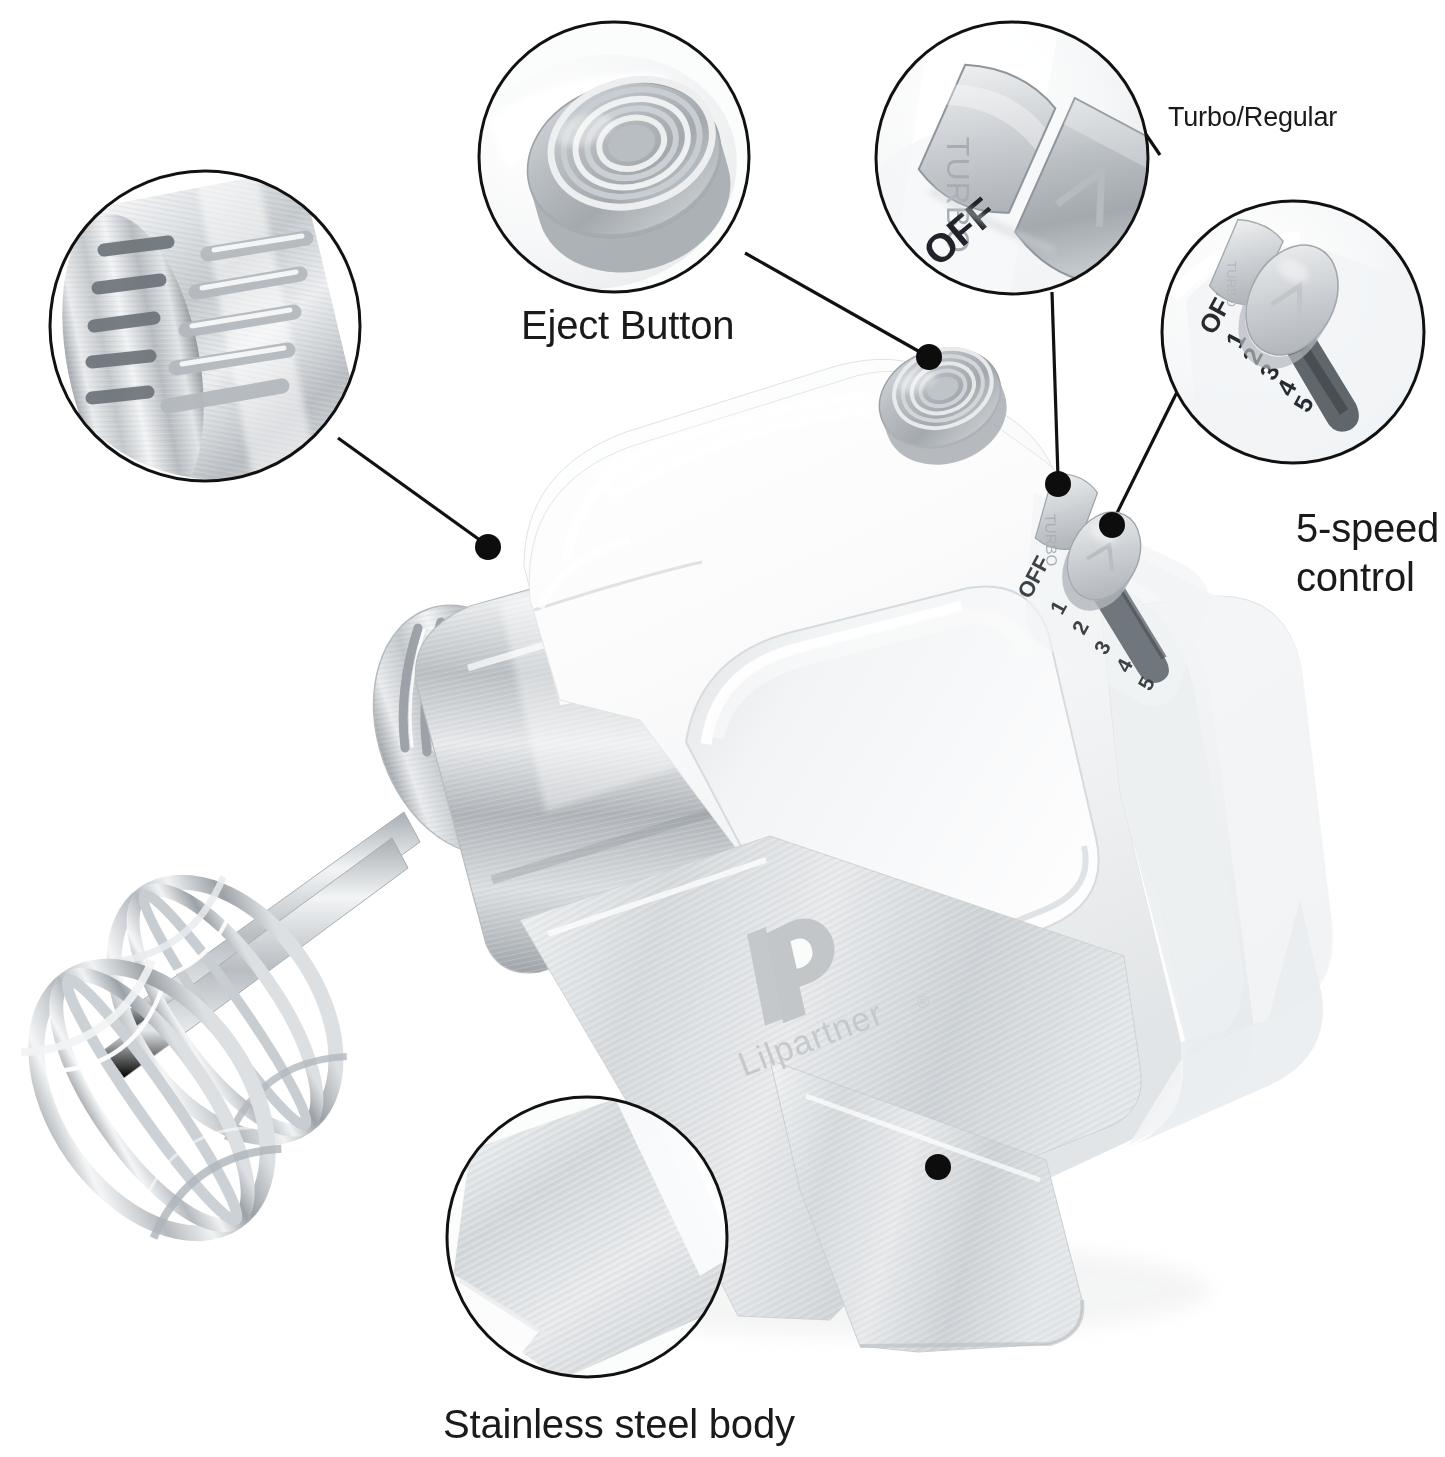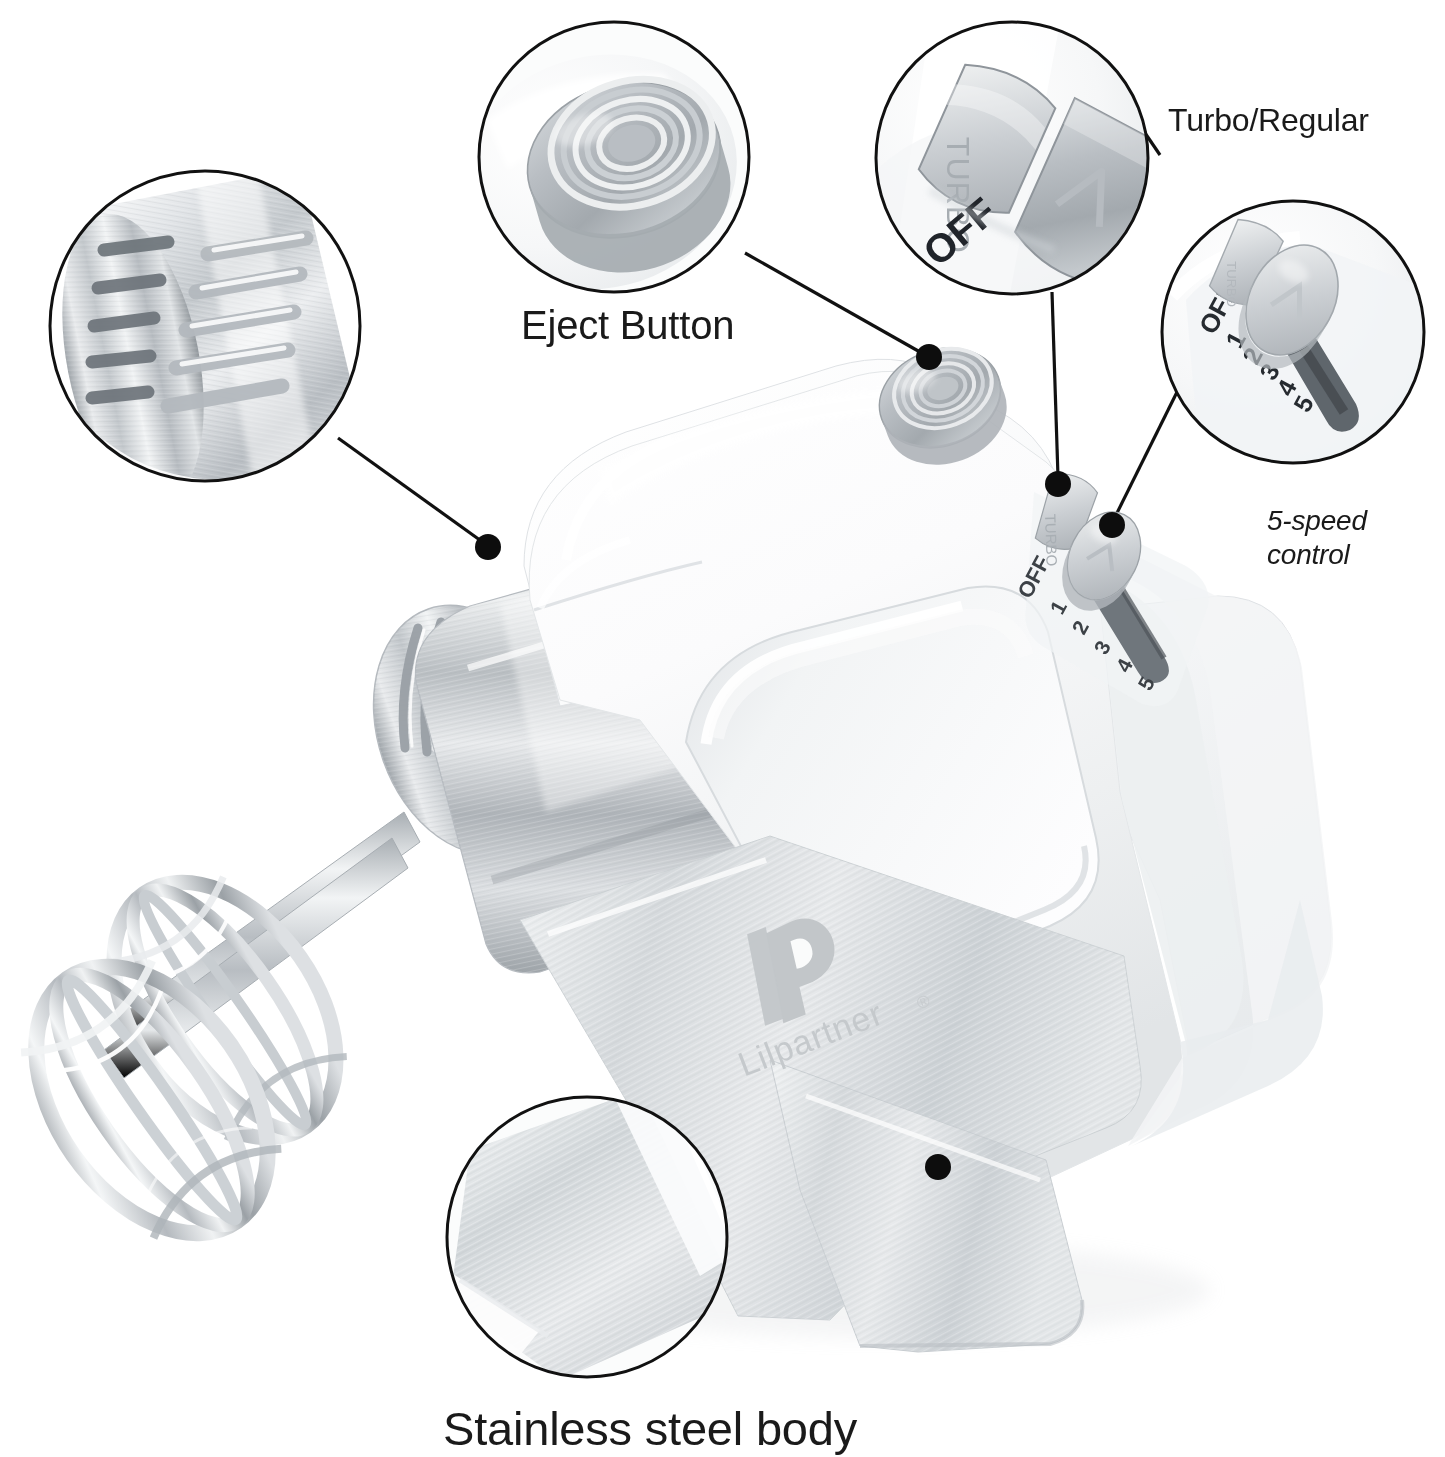--- a/index.html
+++ b/index.html
@@ -26,23 +26,23 @@
     position: absolute;
     color: #1a1a1a;
     font-family: "Liberation Sans", sans-serif;
     font-weight: 400;
     line-height: 1.22;
     white-space: pre-line;
     letter-spacing: -0.2px;
   }
   #label-power      { left: 74px;   top: 492px;  font-size: 40px; }
   #label-eject      { left: 521px;  top: 301px;  font-size: 40px; text-align: right; }
-  #label-turbo      { left: 1168px; top: 101px;  font-size: 32px; }
-  #label-speed      { left: 1267px; top: 504px;  font-size: 28px; font-style: italic; }
-  #label-body       { left: 443px;  top: 1400px; font-size: 47px; }
+  #label-turbo      { left: 1168px; top: 101px;  font-size: 27px; }
+  #label-speed      { left: 1296px; top: 504px;  font-size: 40px; }
+  #label-body       { left: 443px;  top: 1400px; font-size: 40px; }
 </style>
 </head>
 <body>
 
 <div id="stage">
 
   <svg class="layer" viewBox="0 0 1445 1457">
     <defs>
 
       <linearGradient id="gWhiteBody" x1="0" y1="0" x2="0.35" y2="1">

